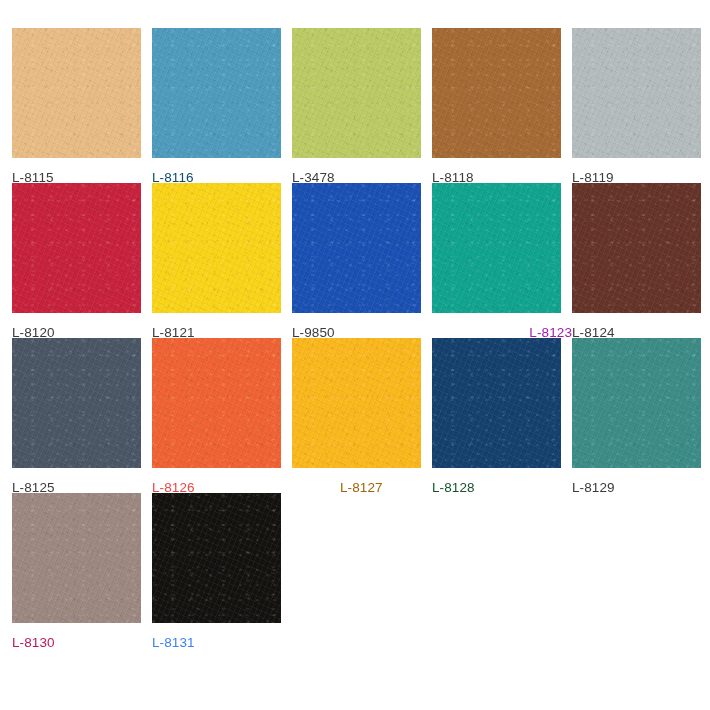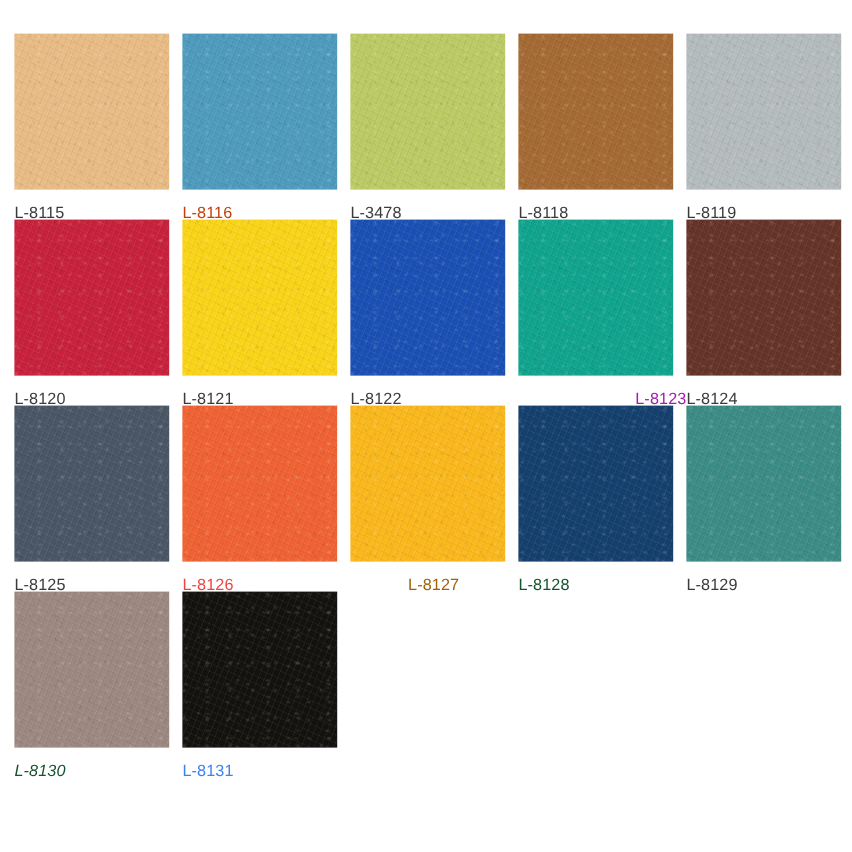--- a/index.html
+++ b/index.html
@@ -94,21 +94,21 @@
 <body>
 
 <div id="swatch-chart" style="background: rgb(255, 255, 255);">
   <div class="swatch-grid">
       <div class="swatch-cell">
         <div class="swatch-chip" style="background-color: rgb(233, 188, 133);"></div>
         <span class="swatch-label" style="color: rgb(59, 59, 59);">L-8115</span>
       </div>
       <div class="swatch-cell">
         <div class="swatch-chip" style="background-color: rgb(78, 155, 190);"></div>
-        <span class="swatch-label" style="color: #c2410c;">L-8116</span>
+        <span class="swatch-label" style="color: #0c4a6e;">L-8116</span>
       </div>
       <div class="swatch-cell">
         <div class="swatch-chip" style="background-color: rgb(188, 203, 100);"></div>
         <span class="swatch-label" style="color: rgb(59, 59, 59);">L-3478</span>
       </div>
       <div class="swatch-cell">
         <div class="swatch-chip" style="background-color: rgb(165, 106, 52);"></div>
         <span class="swatch-label" style="color: rgb(59, 59, 59);">L-8118</span>
       </div>
       <div class="swatch-cell">
@@ -118,21 +118,21 @@
       <div class="swatch-cell">
         <div class="swatch-chip" style="background-color: rgb(200, 33, 60);"></div>
         <span class="swatch-label" style="color: rgb(59, 59, 59);">L-8120</span>
       </div>
       <div class="swatch-cell">
         <div class="swatch-chip" style="background-color: rgb(250, 212, 24);"></div>
         <span class="swatch-label" style="color: rgb(59, 59, 59);">L-8121</span>
       </div>
       <div class="swatch-cell">
         <div class="swatch-chip" style="background-color: rgb(26, 80, 180);"></div>
-        <span class="swatch-label" style="color: rgb(59, 59, 59);">L-8122</span>
+        <span class="swatch-label" style="color: rgb(59, 59, 59);">L-9850</span>
       </div>
       <div class="swatch-cell">
         <div class="swatch-chip" style="background-color: rgb(16, 164, 142);"></div>
         <span class="swatch-label" style="color: #a21caf; text-align: right;">L-8123</span>
       </div>
       <div class="swatch-cell">
         <div class="swatch-chip" style="background-color: rgb(101, 51, 40);"></div>
         <span class="swatch-label" style="color: rgb(59, 59, 59);">L-8124</span>
       </div>
       <div class="swatch-cell">
@@ -150,20 +150,20 @@
       <div class="swatch-cell">
         <div class="swatch-chip" style="background-color: rgb(20, 64, 110);"></div>
         <span class="swatch-label" style="color: #14532d;">L-8128</span>
       </div>
       <div class="swatch-cell">
         <div class="swatch-chip" style="background-color: rgb(60, 140, 134);"></div>
         <span class="swatch-label" style="color: rgb(59, 59, 59);">L-8129</span>
       </div>
       <div class="swatch-cell">
         <div class="swatch-chip" style="background-color: rgb(156, 136, 128);"></div>
-        <span class="swatch-label" style="color: #14532d; font-style: italic;">L-8130</span>
+        <span class="swatch-label" style="color: #be185d;">L-8130</span>
       </div>
       <div class="swatch-cell">
         <div class="swatch-chip" style="background-color: rgb(20, 18, 15);"></div>
         <span class="swatch-label" style="color: #3b82f6;">L-8131</span>
       </div>
     </div>
 </div>
 
 </body></html>

